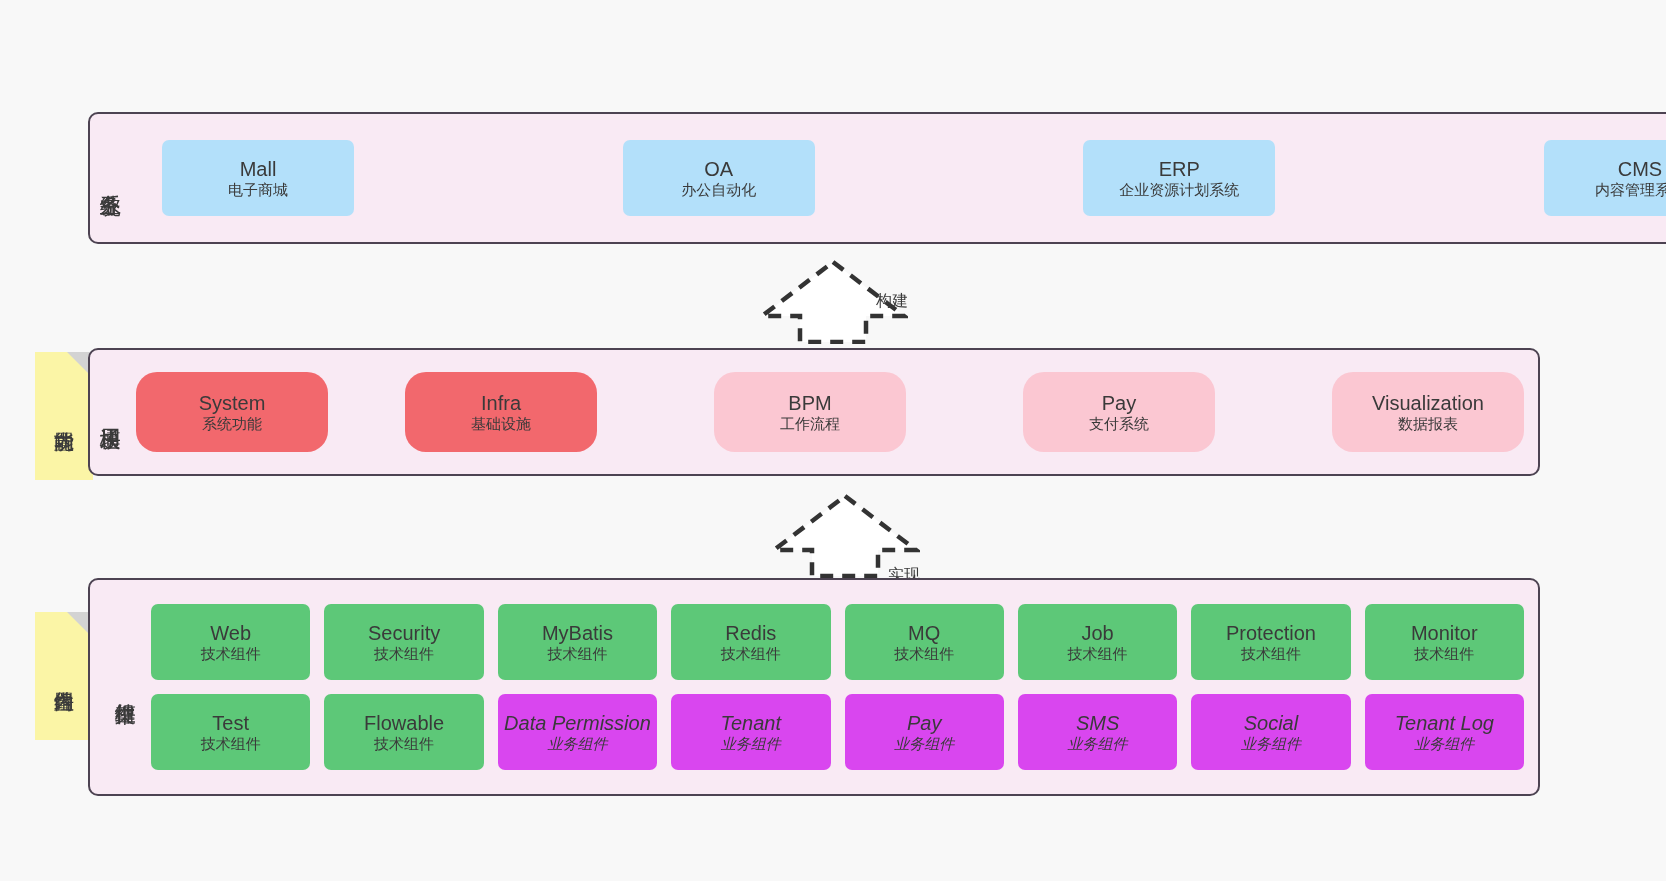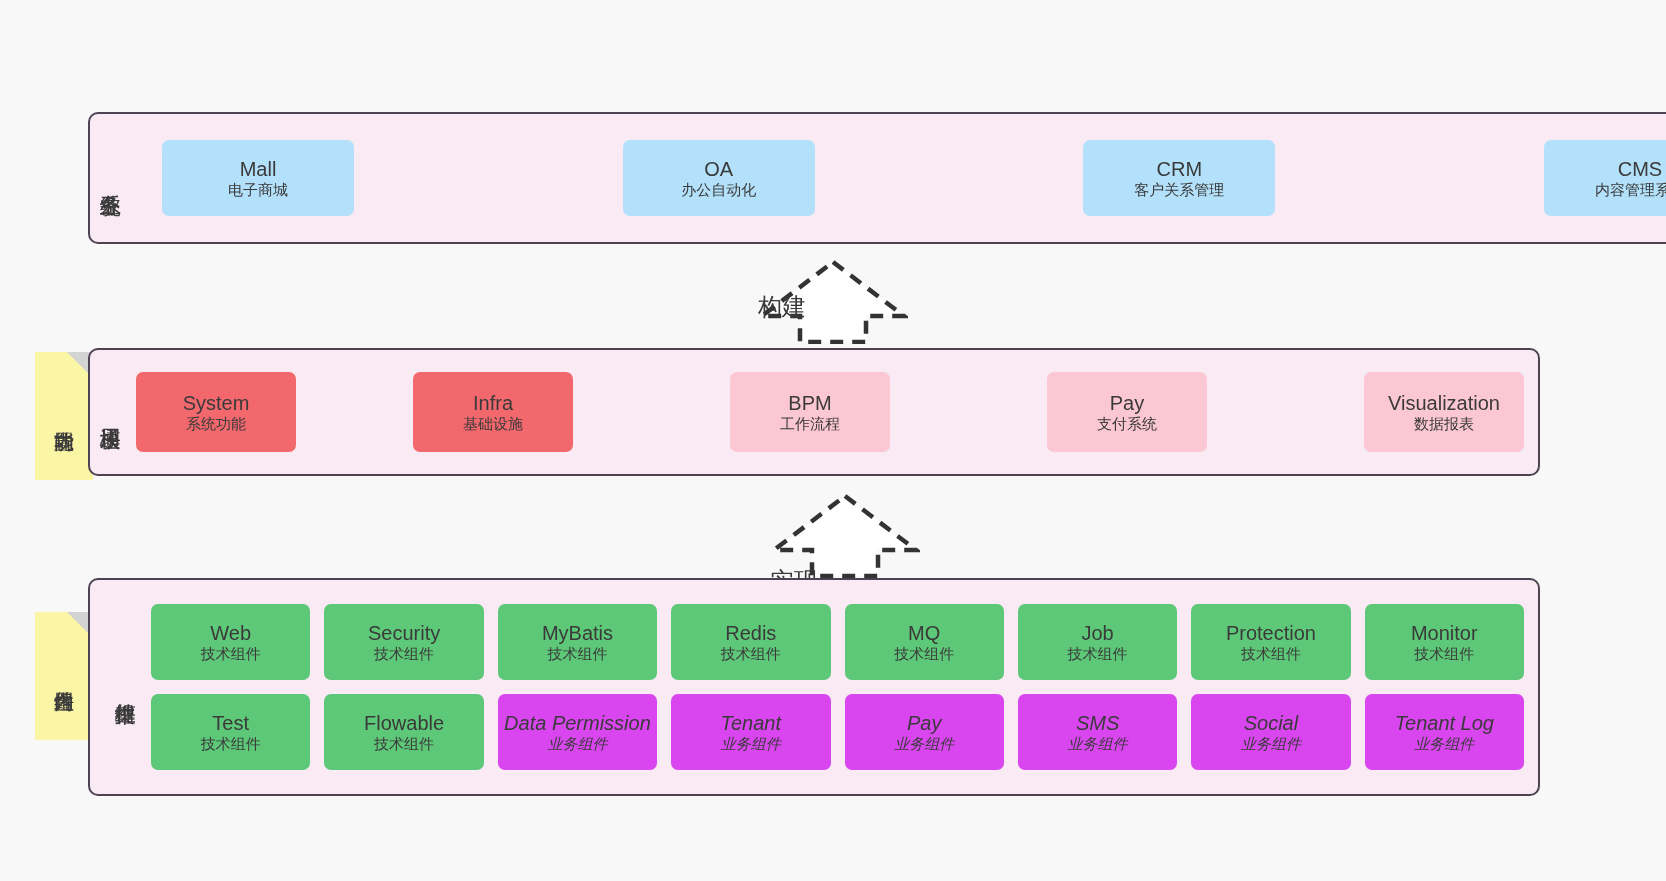--- a/index.html
+++ b/index.html
@@ -80,21 +80,21 @@
     left: 88px; top: 112px; width: 1664px; height: 132px; gap: 26px;
   }
   #layer-business .band-body { gap: 14px; }
   #layer-business .card { width: 192px; height: 76px; }
 
   
   #layer-modules {
     left: 88px; top: 348px; width: 1452px; height: 128px;
   }
   #layer-modules .band-body { gap: 14px; }
-  #layer-modules .card { width: 160px; height: 80px; }
+  #layer-modules .card { width: 192px; height: 80px; border-radius: 21px; }
 
   
   #layer-framework {
     left: 88px; top: 578px; width: 1452px; height: 218px; padding-left: 15px;
   }
   #layer-framework .band-body {
     display: block;
     padding: 0 14px 0 6px;
   }
   #layer-framework .grid {
@@ -133,24 +133,24 @@
   }
   #note-builtin-features { left: 35px; top: 352px; width: 58px; height: 128px; }
   #note-builtin-components { left: 35px; top: 612px; width: 58px; height: 128px; }
 
   
   .arrow-wrap {
     position: absolute;
   }
   .arrow-label {
     position: absolute;
-    font-size: 24px;
+    font-size: 16px;
     color: #3a3a3a;
     white-space: nowrap;
-    text-align: left;
+    text-align: right;
   }
   #arrow-build { left: 758px; top: 258px; width: 150px; height: 86px; }
   #arrow-build .arrow-label { left: 0; top: 33px; width: 150px; }
   #arrow-implement { left: 770px; top: 492px; width: 150px; height: 86px; }
   #arrow-implement .arrow-label { left: 0; top: 33px; width: 150px; margin-top: 40px; }
 </style>
 </head>
 <body>
 
 <div id="canvas">
@@ -160,22 +160,22 @@
     <div class="band-body">
       <div class="card blue">
         <span class="t1">Mall</span>
         <span class="t2">电子商城</span>
       </div>
       <div class="card blue">
         <span class="t1">OA</span>
         <span class="t2">办公自动化</span>
       </div>
       <div class="card blue">
-        <span class="t1">CRM</span>
-        <span class="t2">客户关系管理</span>
+        <span class="t1">ERP</span>
+        <span class="t2">企业资源计划系统</span>
       </div>
       <div class="card blue">
         <span class="t1">CMS</span>
         <span class="t2">内容管理系统</span>
       </div>
     </div>
   </div>
 
   <div class="arrow-wrap" id="arrow-build">
     <svg width="150" height="86" viewBox="0 0 150 86">

